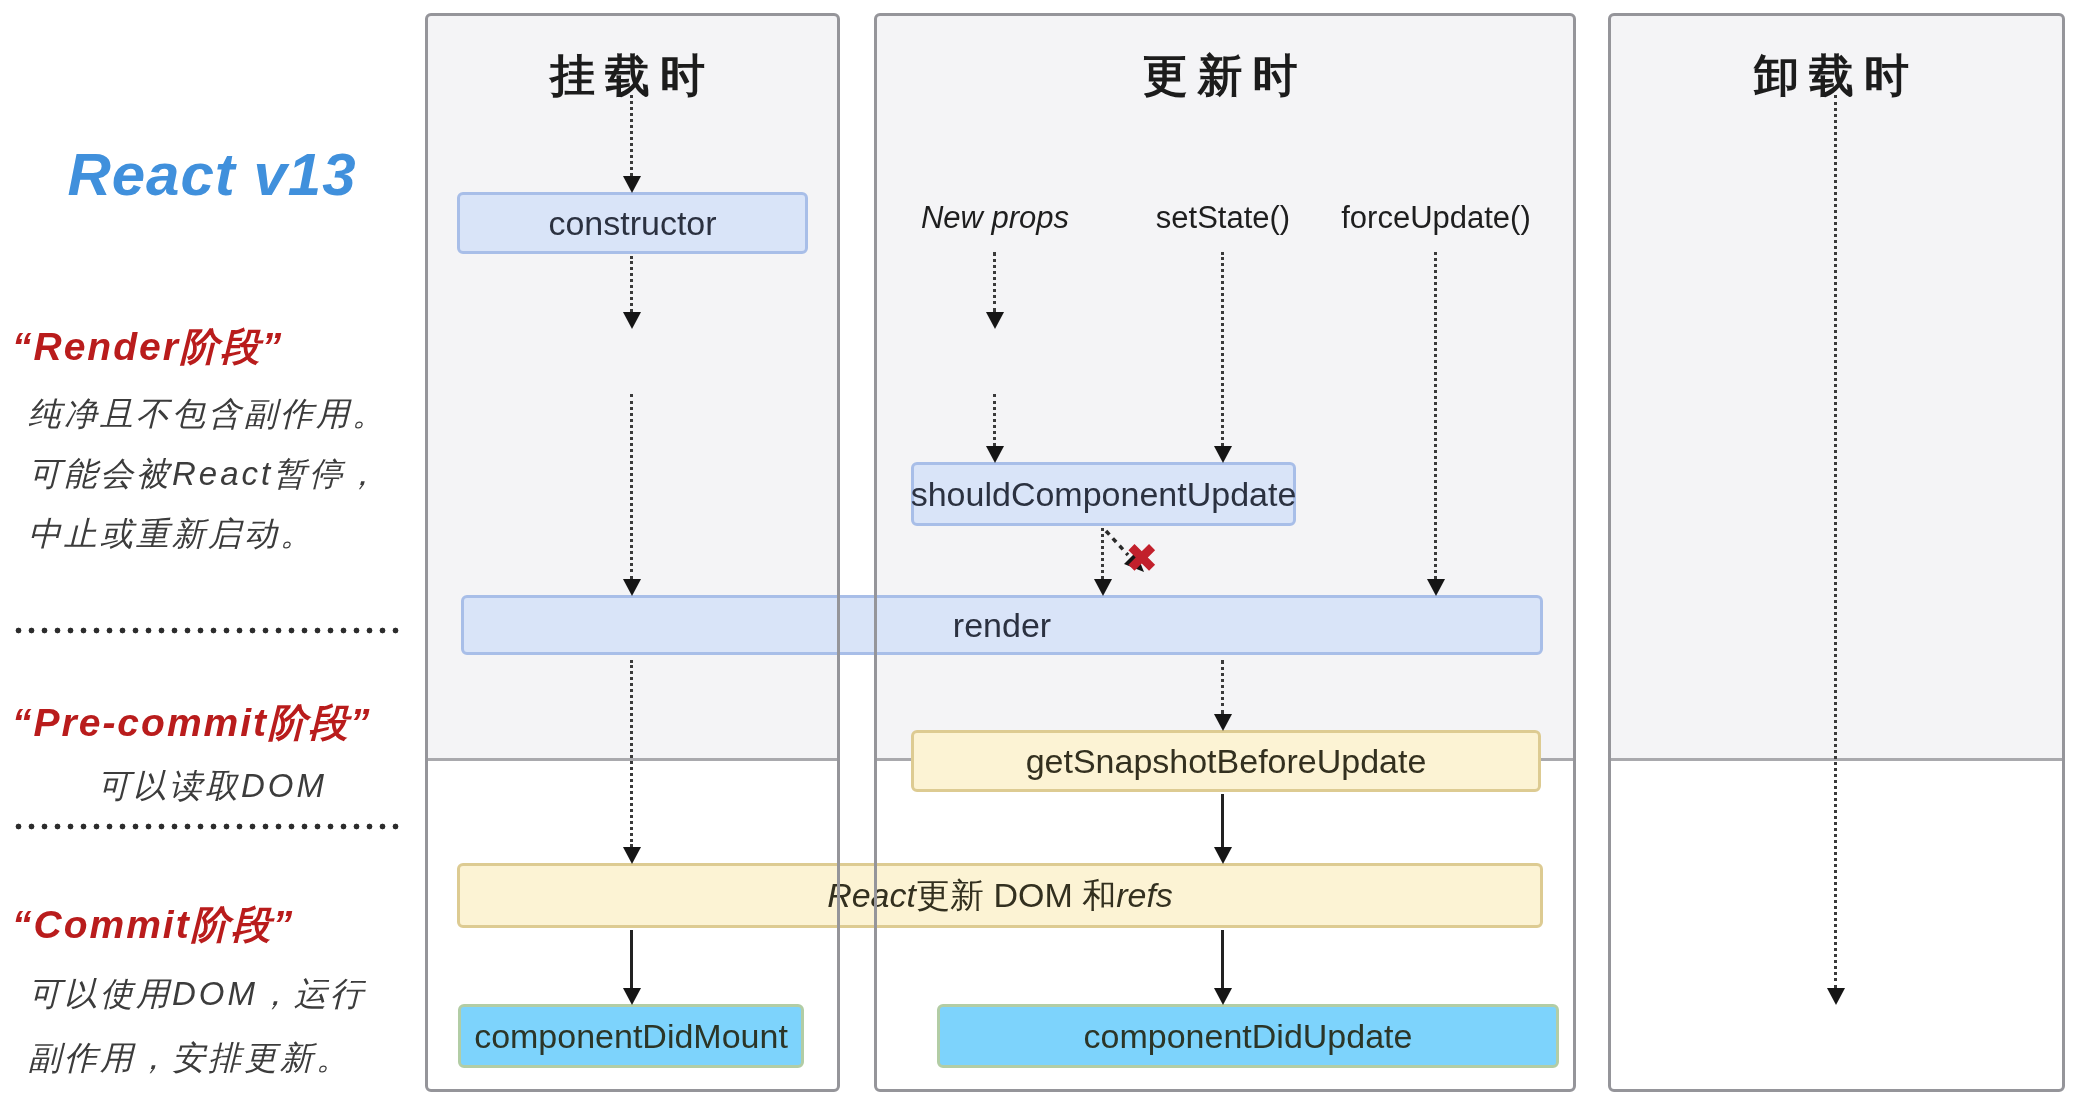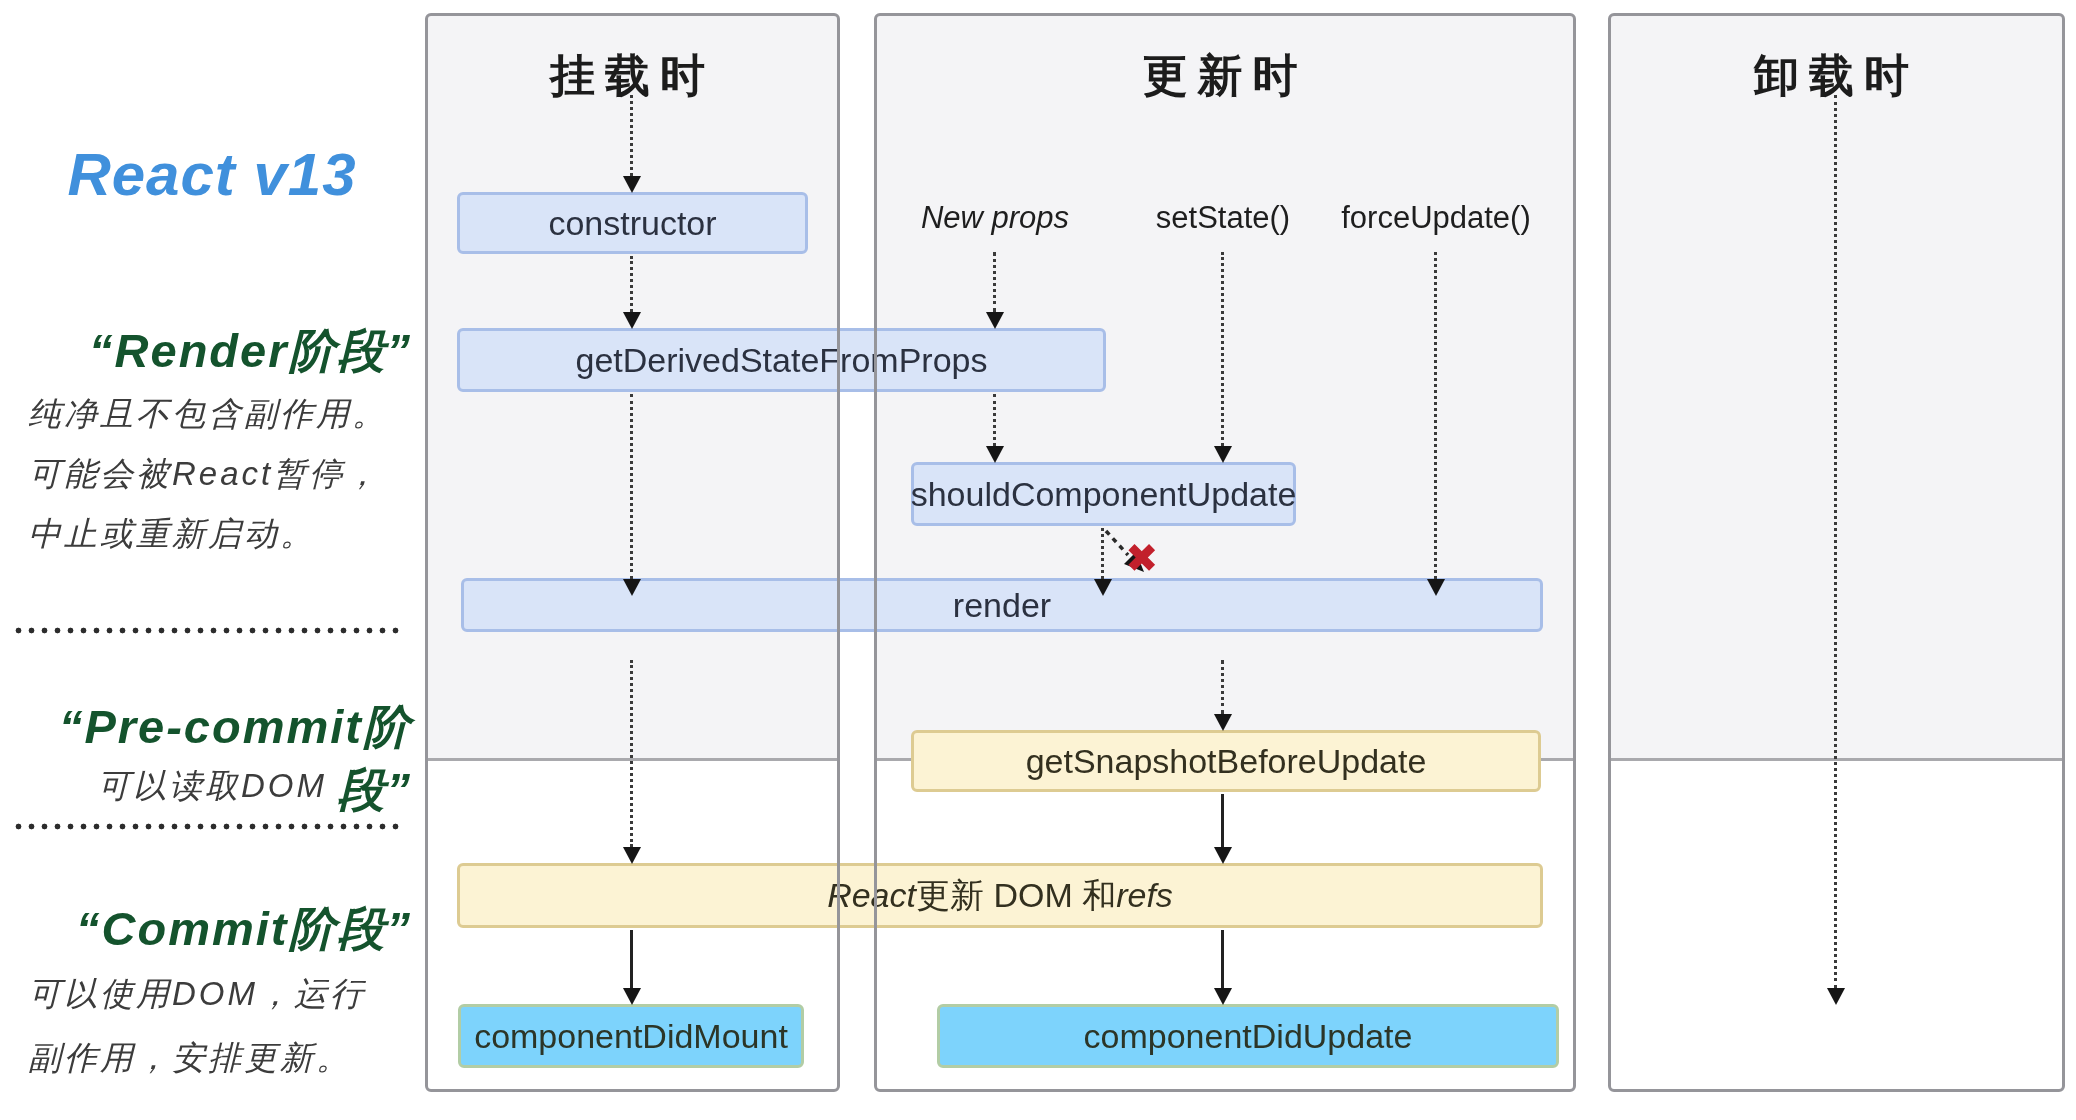--- a/index.html
+++ b/index.html
@@ -12,22 +12,22 @@
   .stage { position: relative; width: 2076px; height: 1120px; }
 
   
   .sidebar { position: absolute; left: 12px; top: 0; width: 400px; height: 835px; font-style: italic; }
   .side-title {
     position: absolute; left: 0; top: 140px; width: 400px;
     text-align: center; font-size: 60px; font-weight: bold;
     color: #4090dc; letter-spacing: 1px;
   }
   .sec-heading {
-    position: absolute; width: 400px; text-align: right;
-    font-size: 47px; font-weight: bold; color: #14532d; letter-spacing: 2px;
+    position: absolute; width: 400px; text-align: left;
+    font-size: 39px; font-weight: bold; color: #b91c1c; letter-spacing: 2px;
   }
   .sec-line {
     position: absolute; left: 16px; width: 380px;
     font-size: 33px; color: #3c3c3c; letter-spacing: 3px;
   }
   .sec-line.centered { left: 0; width: 400px; text-align: center; }
   .dotline {
     position: absolute; left: 0; width: 388px; height: 9px;
     background-image: radial-gradient(circle, #2c2c2c 2.6px, transparent 3.2px);
     background-size: 13px 9px; background-repeat: repeat-x;
@@ -163,23 +163,22 @@
   <div class="vline solid" style="left:1221px; top:794px; height:53px"></div>
   <div class="ahead" style="left:1214px; top:847px"></div>
 
   <div class="vline solid" style="left:1221px; top:930px; height:58px"></div>
   <div class="ahead" style="left:1214px; top:988px"></div>
 
   <div class="vline dotted" style="left:1834px; top:95px; height:893px"></div>
   <div class="ahead" style="left:1827px; top:988px"></div>
 
   <div class="lbox blue" style="left:457px;  top:192px;  width:351px;  height:62px">constructor</div>
-  <div class="lbox blue" style="left:457px;  top:328px;  width:649px;  height:64px">getDerivedStateFromProps</div>
   <div class="lbox blue" style="left:911px;  top:462px;  width:385px;  height:64px">shouldComponentUpdate</div>
-  <div class="lbox blue" style="left:461px;  top:578px;  width:1082px; height:54px">render</div>
+  <div class="lbox blue" style="left:461px;  top:595px;  width:1082px; height:60px">render</div>
   <div class="lbox yellow" style="left:911px;  top:730px;  width:630px;  height:62px">getSnapshotBeforeUpdate</div>
 
   <div class="lbox yellow" style="left:457px;  top:863px;  width:1086px; height:65px">
     <span class="it">React</span>
       <span>更新 DOM 和 </span>
       <span class="it">refs</span>
   </div>
 
   <div class="lbox green" style="left:458px;  top:1004px; width:346px;  height:64px">componentDidMount</div>
   <div class="lbox green" style="left:937px;  top:1004px; width:622px;  height:64px">componentDidUpdate</div>

